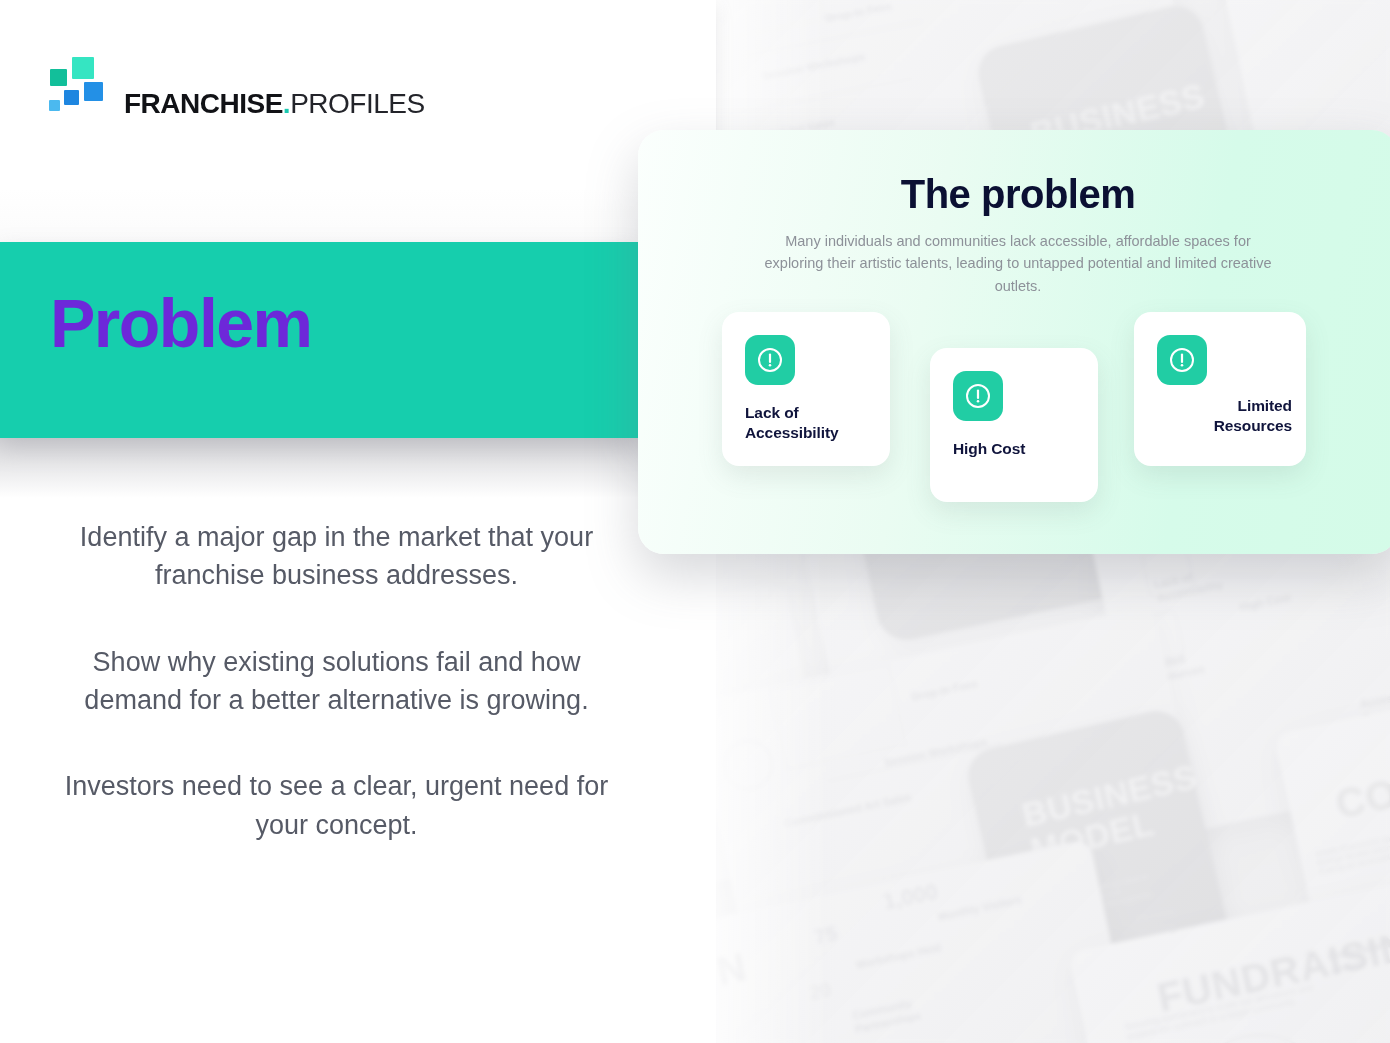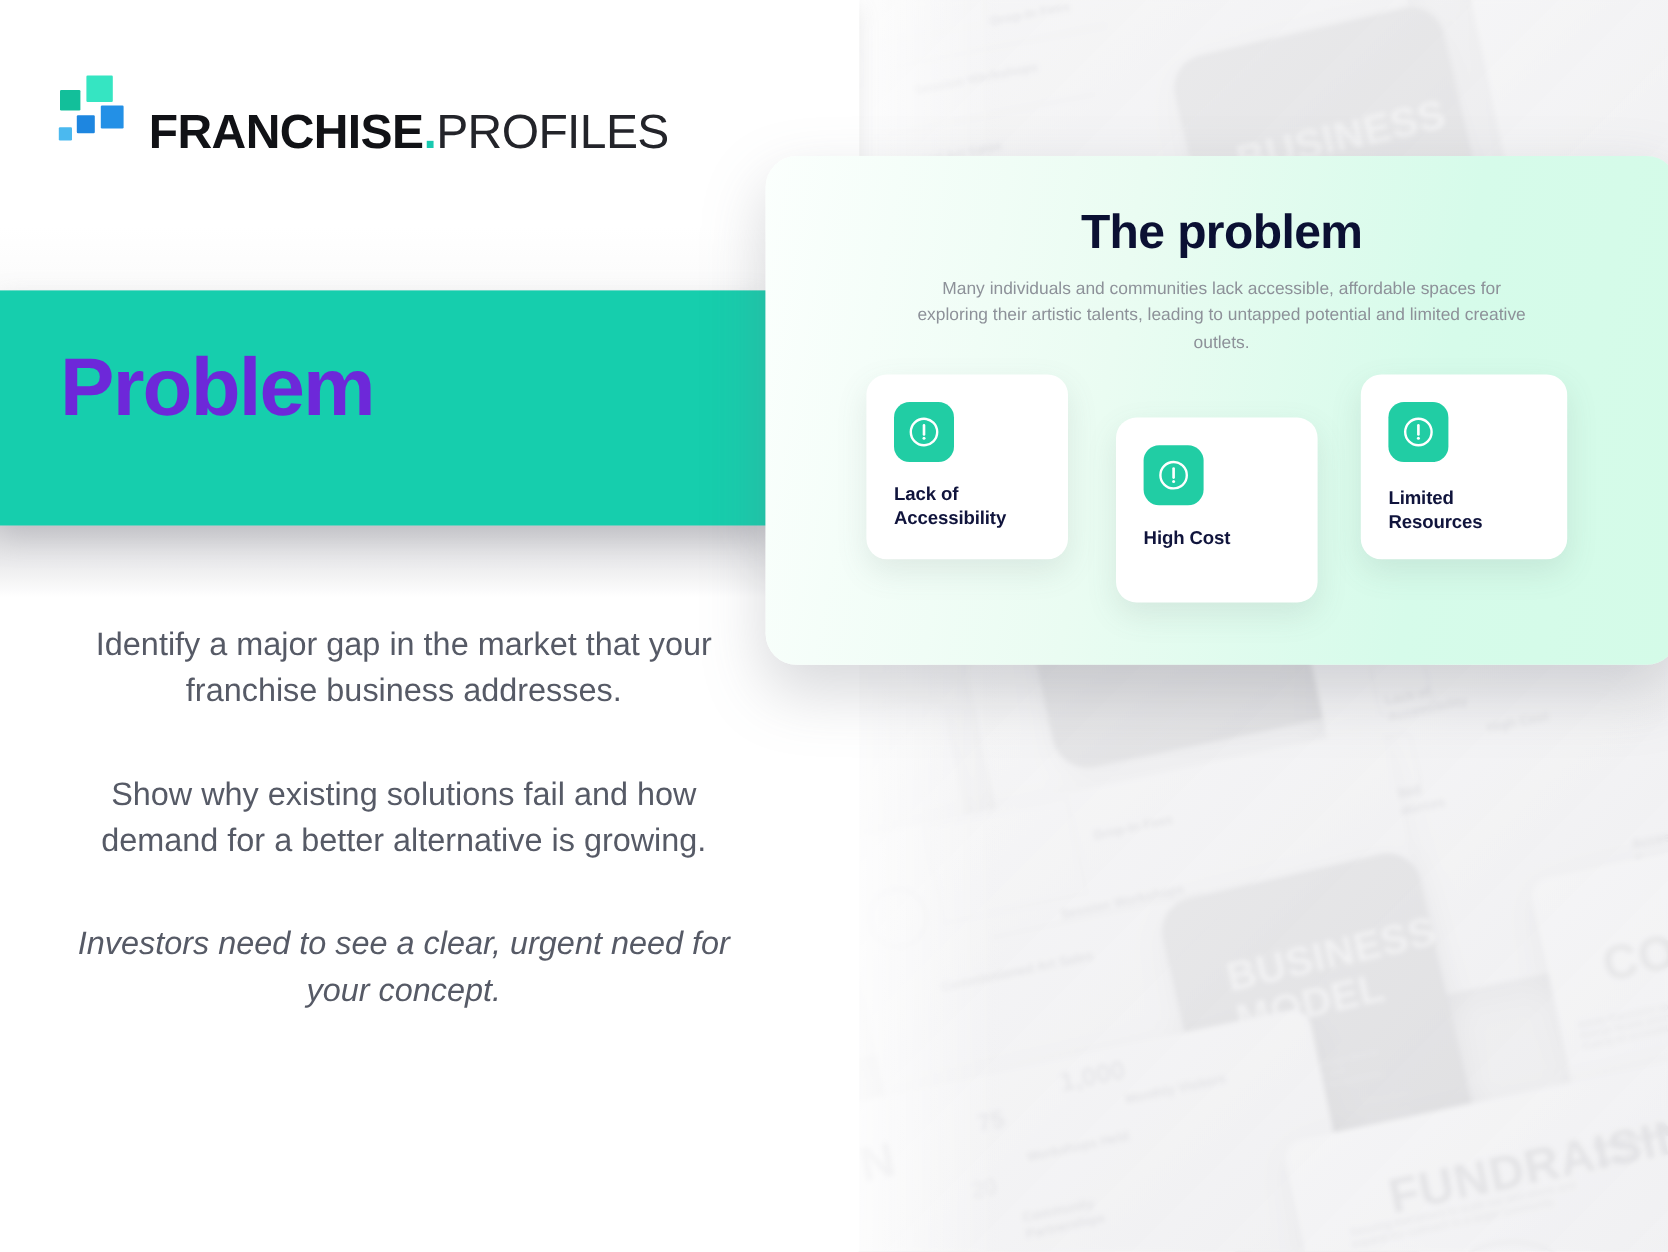--- a/index.html
+++ b/index.html
@@ -53,21 +53,21 @@
   #left-top-sheet{
     position:absolute;left:0;top:0;width:716px;height:242px;
     background:linear-gradient(180deg,#ffffff 0%,#ffffff 78%,#fbfbfb 100%);
     box-shadow:0 6px 16px rgba(150,150,155,.18);
   }
 
   
   #logo{position:absolute;left:48px;top:46px;display:flex;align-items:center;gap:18px;}
   #logo-mark{position:relative;width:58px;height:54px;}
   #logo-mark i{position:absolute;display:block;border-radius:1px;}
-  #logo-text{font-size:40px;font-weight:400;letter-spacing:-.5px;line-height:1;white-space:nowrap;margin-top:44px;}
+  #logo-text{font-size:28px;font-weight:400;letter-spacing:-.5px;line-height:1;white-space:nowrap;margin-top:44px;}
   #logo-text .b{font-weight:700;color:#111216;}
   #logo-text .dot{font-weight:700;color:#19c9b0;}
   #logo-text .l{font-weight:300;color:#23242a;}
 
   
   #banner{
     position:absolute;left:0;top:242px;width:638px;height:196px;
     background:#16cead;
     box-shadow:0 10px 22px rgba(140,140,148,.30);
   }
@@ -80,21 +80,21 @@
     background:linear-gradient(180deg,rgba(150,150,158,.40),rgba(255,255,255,0));
     pointer-events:none;
   }
 
   
   #body-copy{position:absolute;left:49px;top:518px;width:575px;}
   #body-copy p{
     margin:0 0 48px 0;
     font-size:27px;line-height:1.42;color:#565a66;font-weight:400;text-align:center;
   }
-  #body-copy p:last-child{margin-bottom:16px;font-style:italic;}
+  #body-copy p:last-child{margin-bottom:16px;}
 
   
   #slide-card{
     position:absolute;left:638px;top:130px;width:760px;height:424px;
     border-radius:26px;
     background:linear-gradient(100deg,#fbfffd 0%,#eafcf2 38%,#d6fbea 72%,#d4fbe8 100%);
     box-shadow:0 22px 52px rgba(110,115,125,.28);
     overflow:hidden;
   }
   #slide-title{
@@ -119,21 +119,21 @@
     position:absolute;left:23px;right:14px;
     font-size:15.5px;font-weight:700;color:#10143c;line-height:1.32;
     letter-spacing:-.1px;white-space:pre-line;
   }
 
   #pcard-0{left:84px;top:182px;width:168px;height:154px;}
   #pcard-0 .pcard-label{top:91px;}
   #pcard-1{left:292px;top:218px;width:168px;height:154px;}
   #pcard-1 .pcard-label{top:91px;}
   #pcard-2{left:496px;top:182px;width:172px;height:154px;}
-  #pcard-2 .pcard-label{top:94px;}
+  #pcard-2 .pcard-label{top:84px;text-align:right;}
 </style>
 </head>
 <body>
 
 <div id="bg-panel">
 
   <div class="bgcard" style="left:-40px;top:-70px;width:520px;height:420px;transform:rotate(-11deg);"></div>
   <div class="bgdash" style="left:-20px;top:-50px;width:120px;height:80px;transform:rotate(-11deg);"></div>
   <div class="bgline" style="left:28px;top:38px;width:180px;transform:rotate(-11deg);"></div>
   <div class="bgtxt small" style="left:110px;top:6px;transform:rotate(-11deg);">Drop-In Fees</div>

